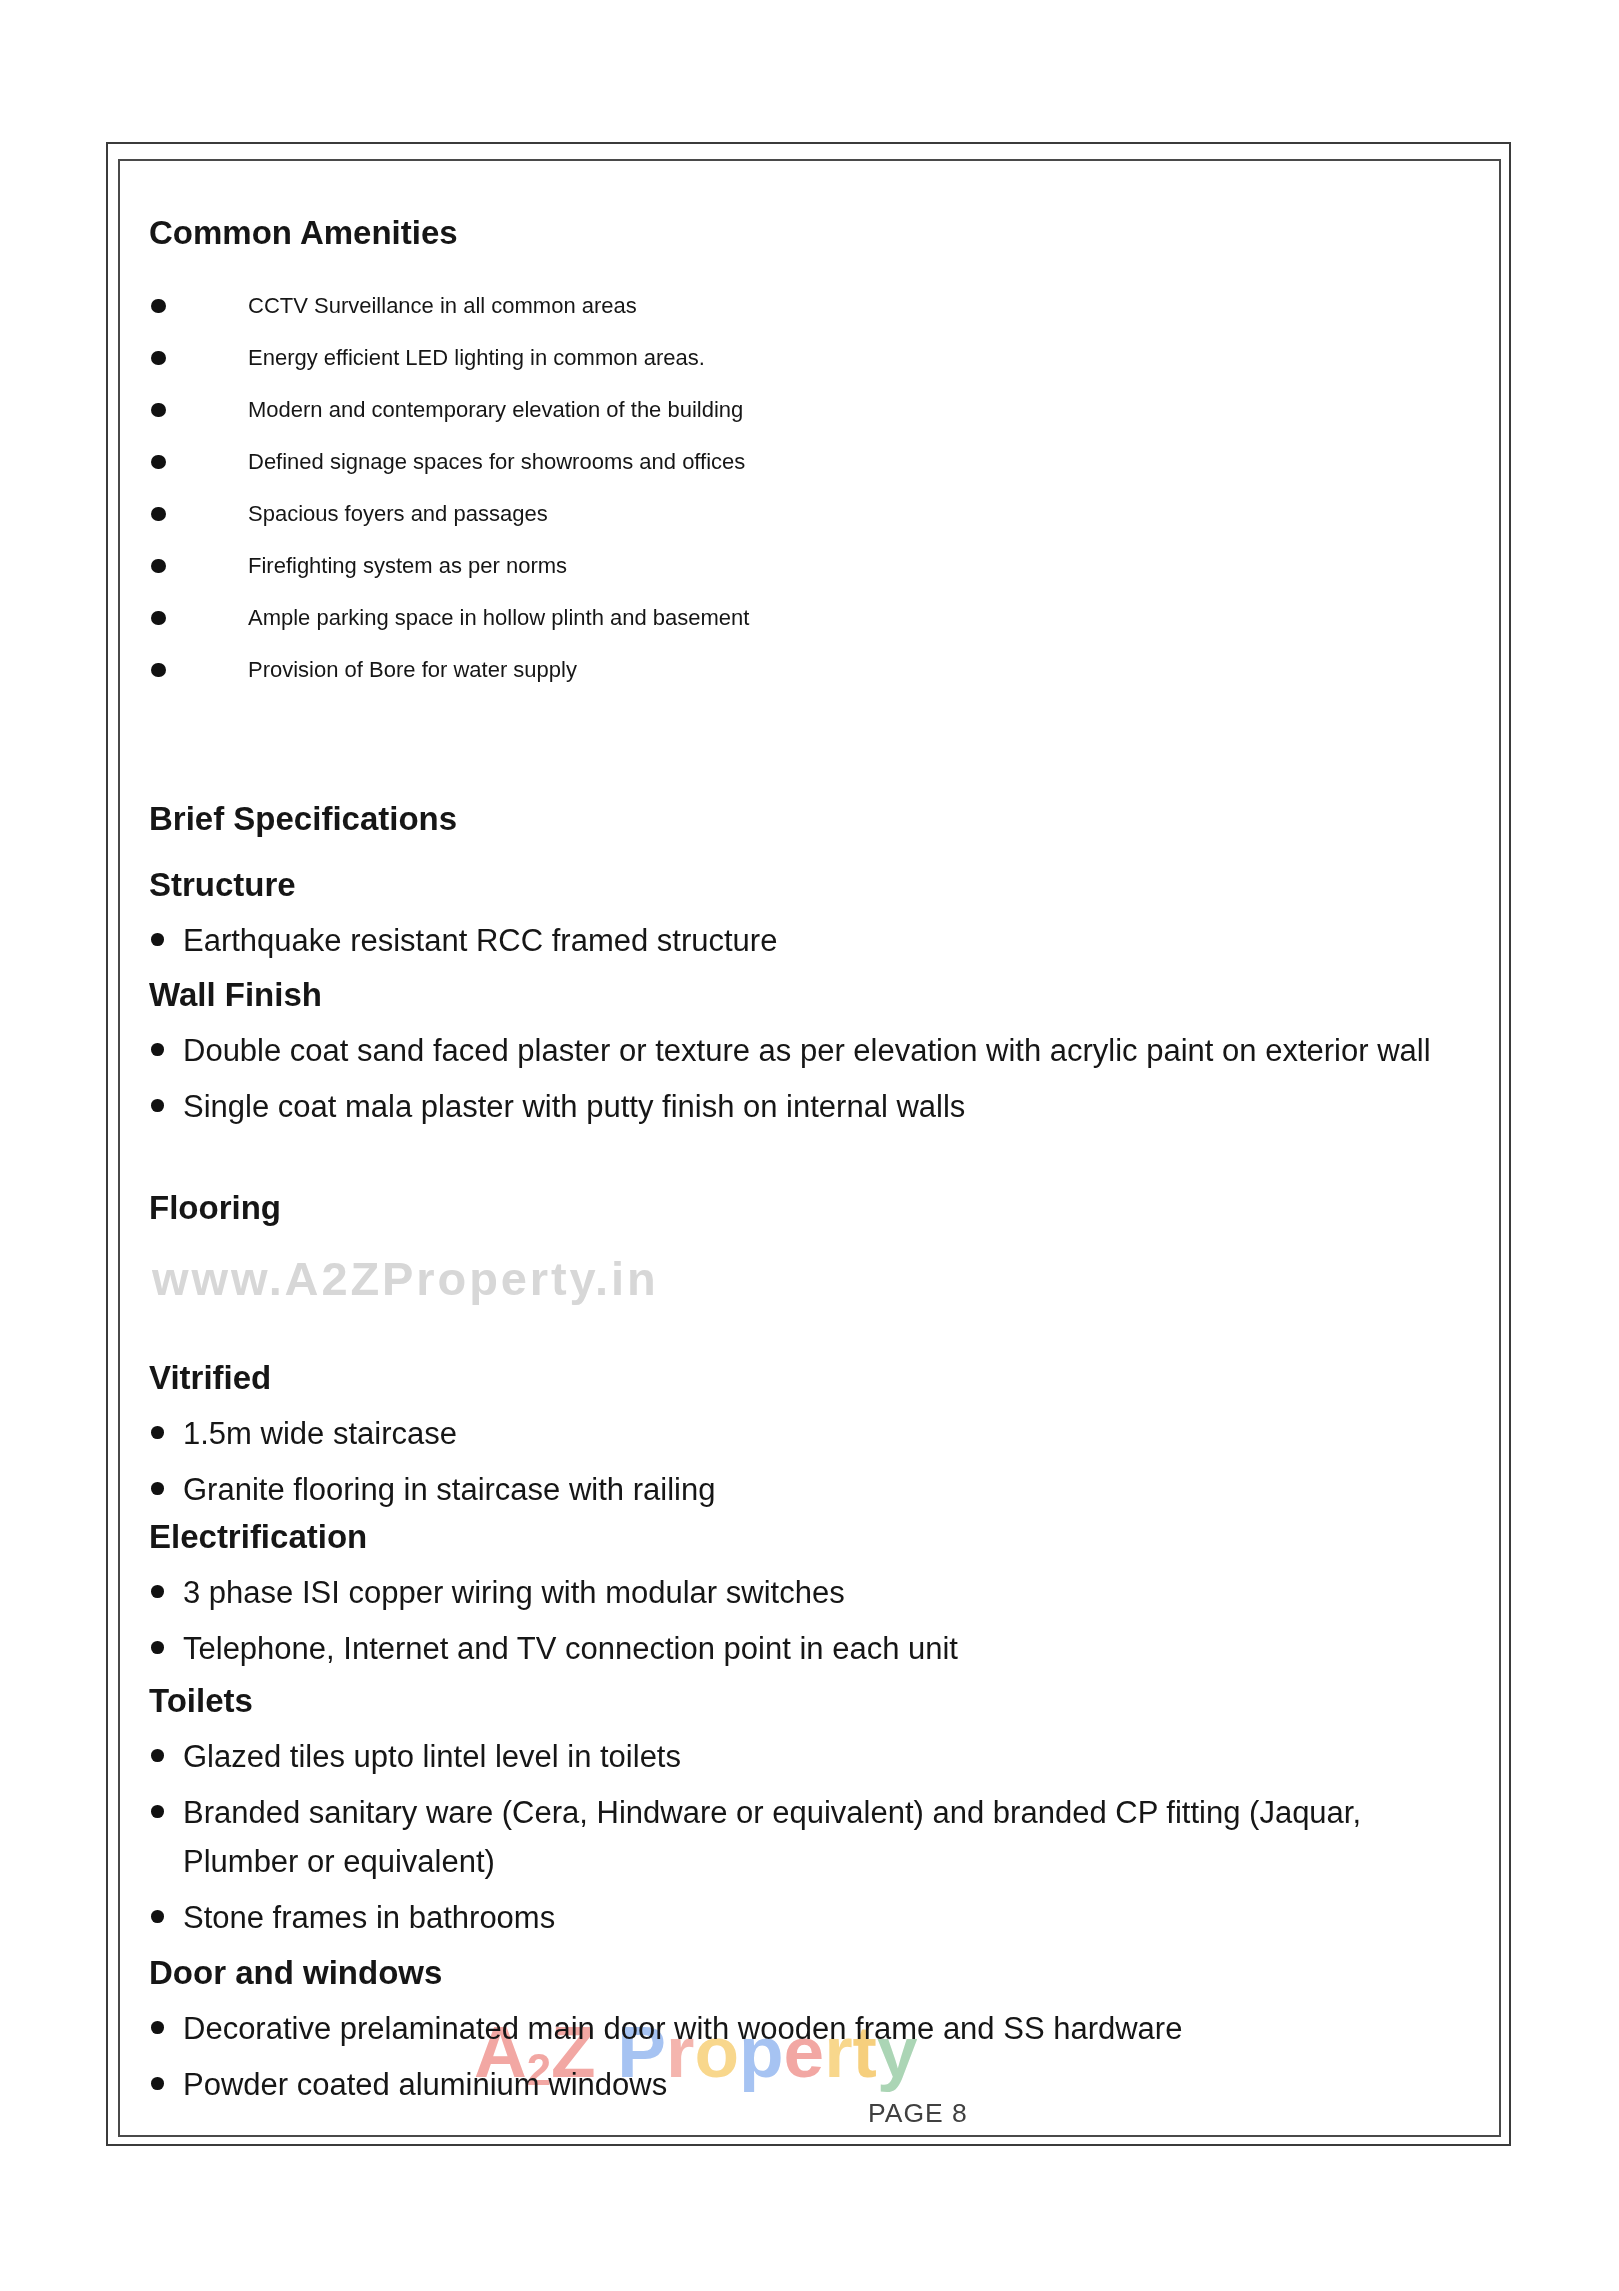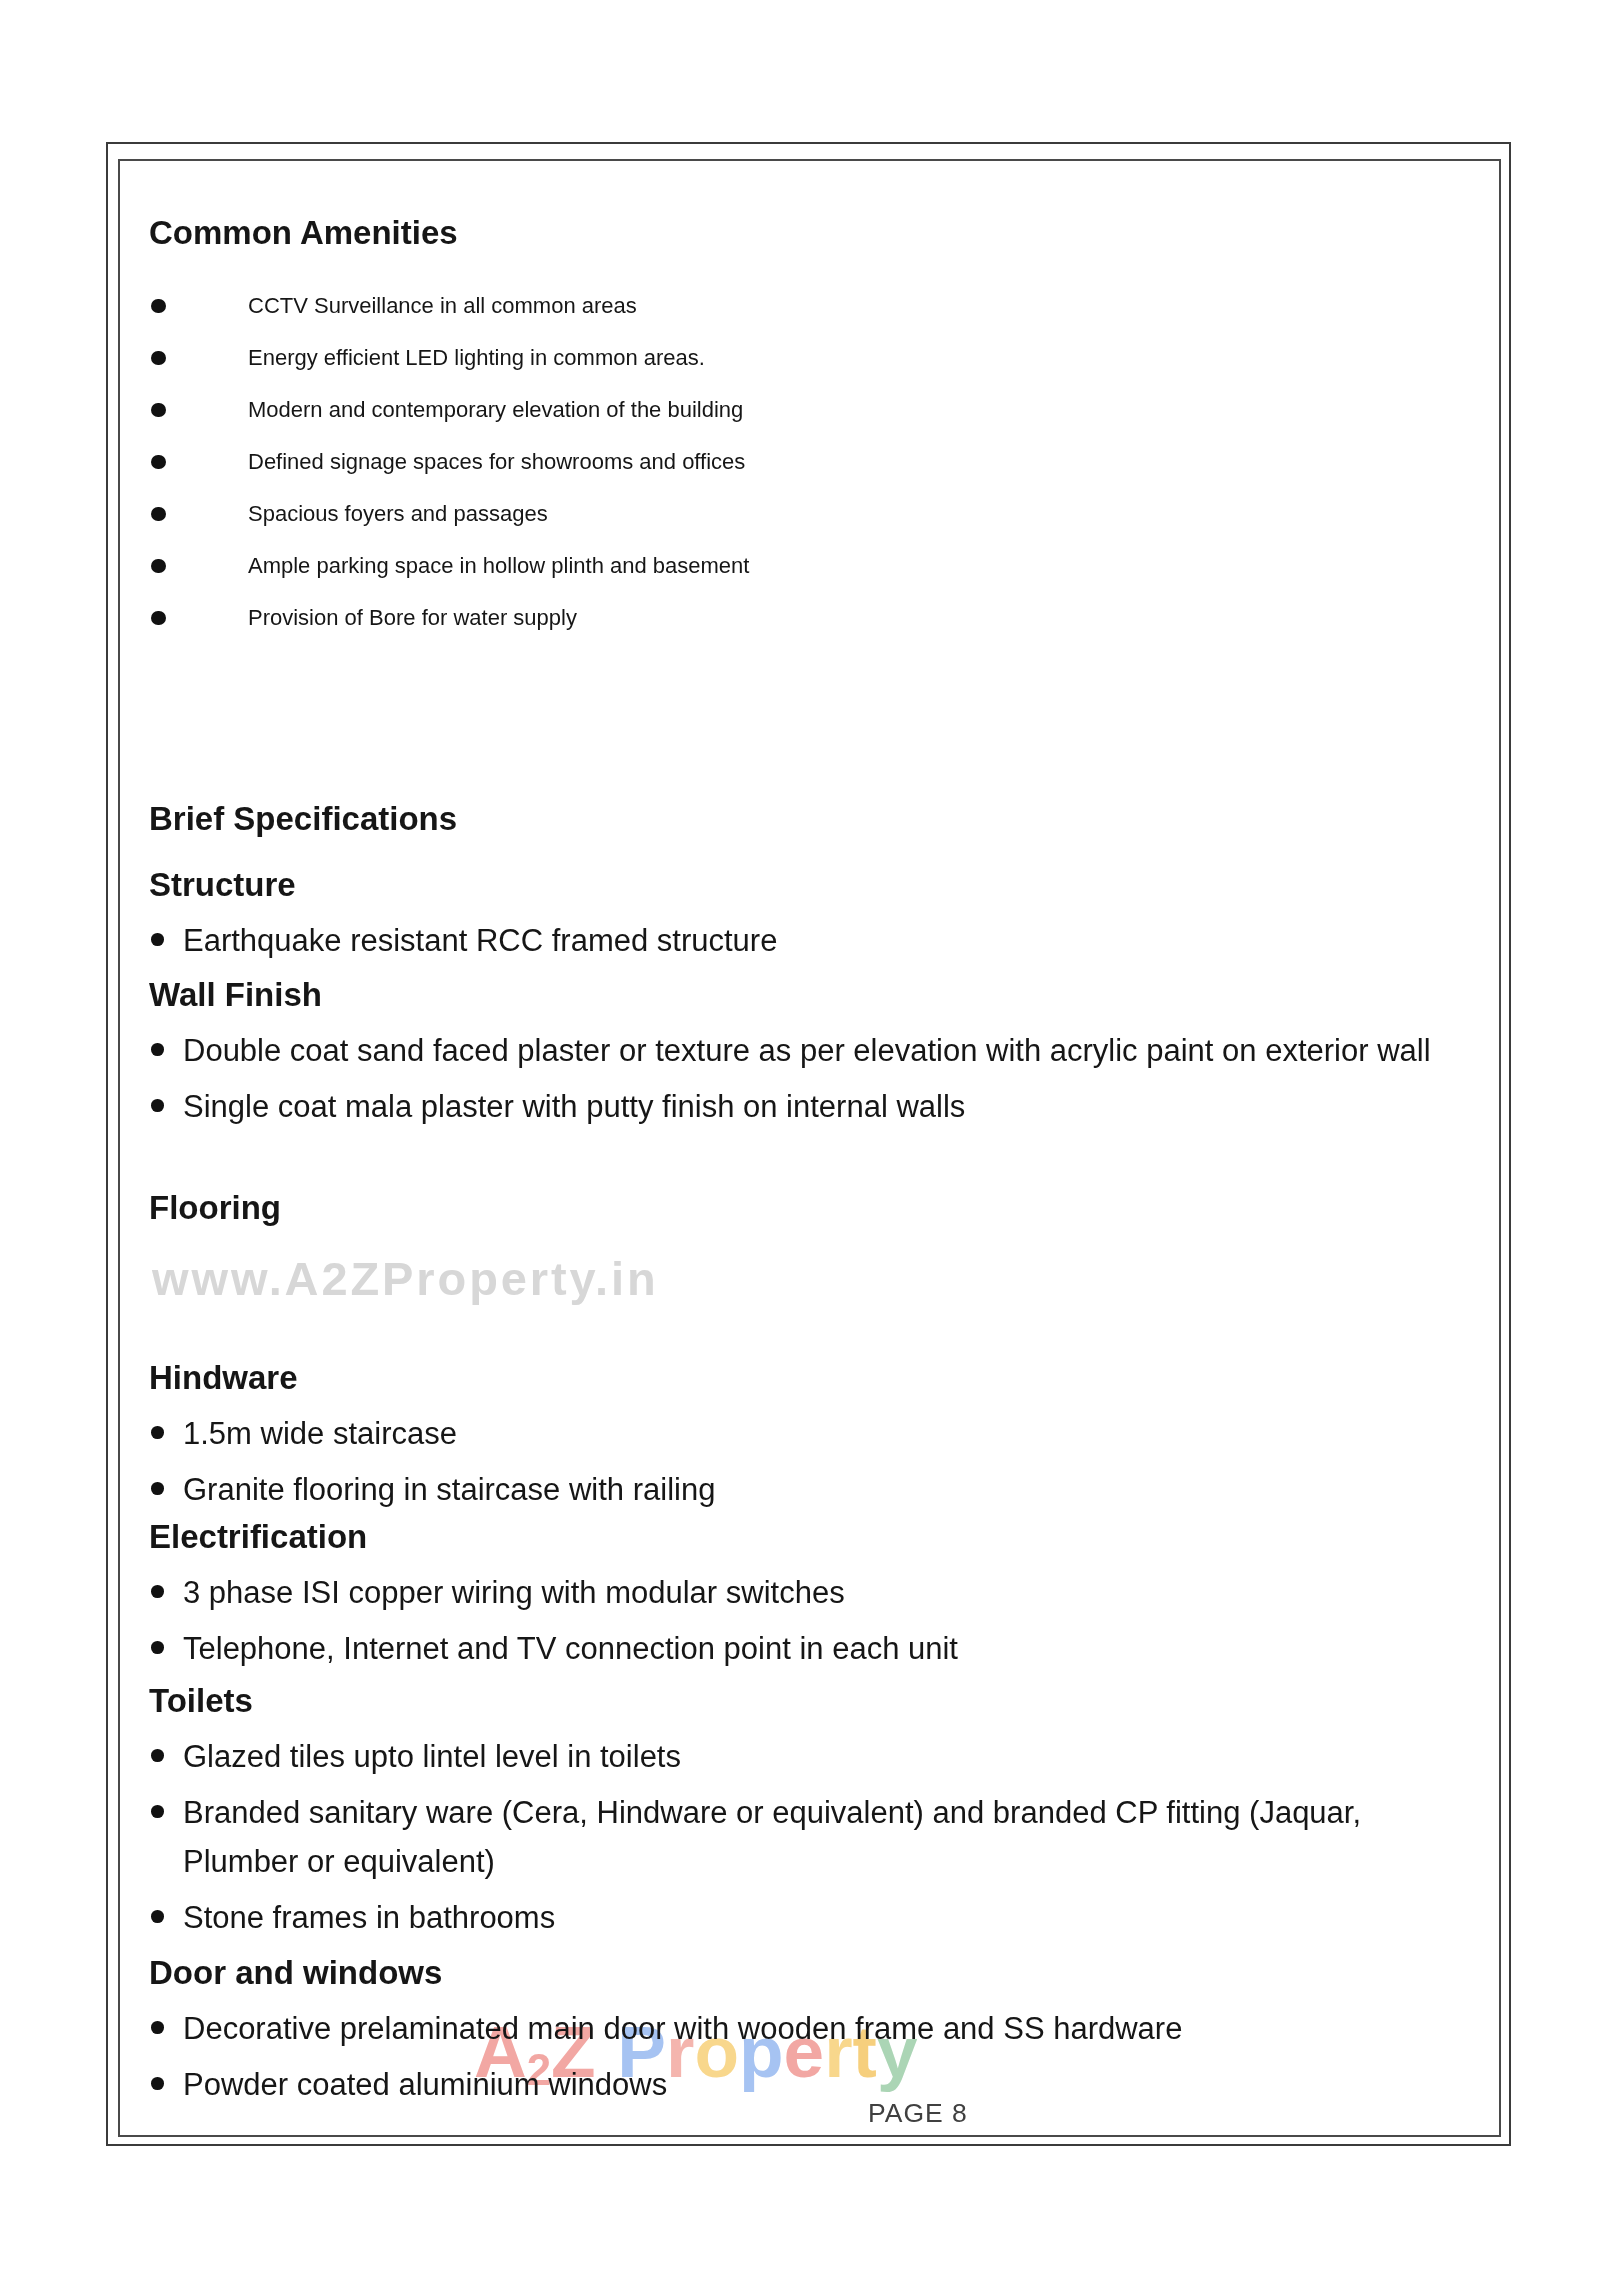--- a/index.html
+++ b/index.html
@@ -109,20 +109,21 @@
   </div>
 
   <h1 class="h1" style="top:208px">Common Amenities</h1>
 
   <ul class="amenities">
     <li>CCTV Surveillance in all common areas</li>
     <li>Energy efficient LED lighting in common areas.</li>
     <li>Modern and contemporary elevation of the building</li>
     <li>Defined signage spaces for showrooms and offices</li>
     <li>Spacious foyers and passages</li>
+    <li>Firefighting system as per norms</li>
     <li>Ample parking space in hollow plinth and basement</li>
     <li>Provision of Bore for water supply</li>
   </ul>
 
   <h1 class="h1" style="top:794px">Brief Specifications</h1>
 
   <section class="spec-section" style="top:860px">
     <h2>Structure</h2>
     <ul>
       <li>Earthquake resistant RCC framed structure</li>
@@ -135,21 +136,21 @@
       <li>Double coat sand faced plaster or texture as per elevation with acrylic paint on exterior wall</li>
       <li>Single coat mala plaster with putty finish on internal walls</li>
     </ul>
   </section>
 
   <section class="spec-section" style="top:1183px">
     <h2>Flooring</h2>
   </section>
 
   <section class="spec-section" style="top:1353px">
-    <h2>Hindware</h2>
+    <h2>Vitrified</h2>
     <ul>
       <li>1.5m wide staircase</li>
       <li>Granite flooring in staircase with railing</li>
     </ul>
   </section>
 
   <section class="spec-section" style="top:1512px">
     <h2>Electrification</h2>
     <ul>
       <li>3 phase ISI copper wiring with modular switches</li>

